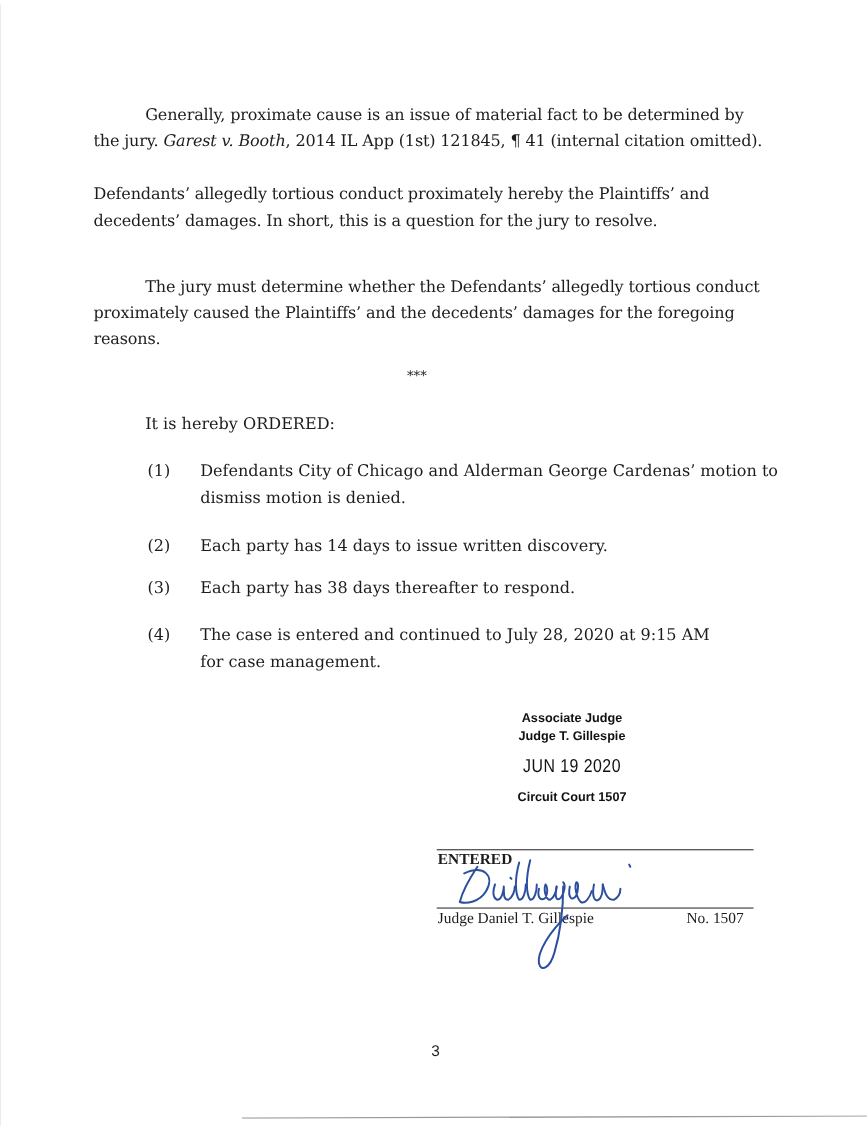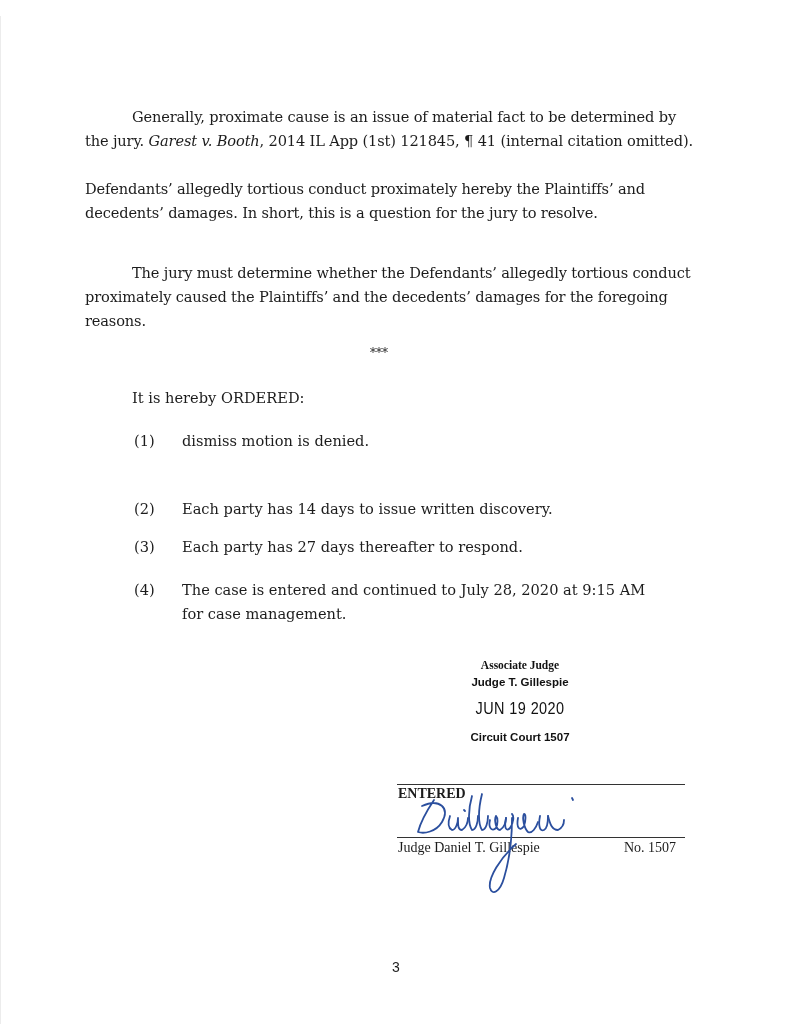--- a/index.html
+++ b/index.html
@@ -1,30 +1,30 @@
 <!DOCTYPE html>
 <html><head>
 <meta charset="utf-8">
 <style>
   html, body { margin: 0; padding: 0; background: #ffffff; }
   body { width: 788px; height: 1024px; position: relative; overflow: hidden;
          font-family: "DejaVu Serif", "Liberation Serif", serif; color: #1c1c1c; }
-  .page { position: absolute; left: 0; top: 16px; width: 788px; height: 792px; }
+  .page { position: absolute; left: 0; top: 4px; width: 788px; height: 792px; }
   .para { position: absolute; left: 85px; width: 620px; font-size: 14.6px; line-height: 24px; letter-spacing: -0.15px; }
   .para .line { display: block; white-space: nowrap; }
   .indent { padding-left: 47px; }
   i { font-style: italic; }
   .stars { position: absolute; left: 370px; top: 330px; font-size: 12px; letter-spacing: 0px; }
   .ordered { position: absolute; left: 132px; top: 370px; font-size: 14.6px; line-height: 24px; }
   .item { position: absolute; left: 134px; font-size: 14.6px; line-height: 24px; }
   .item .num { position: absolute; left: 0; top: 0; }
   .item .txt { position: absolute; left: 48px; top: 0; white-space: nowrap; }
   .stamp { position: absolute; left: 420px; width: 200px; text-align: center;
            font-family: "Liberation Sans", sans-serif; font-weight: bold; color: #111; }
-  .stamp.s1 { top: 643px; font-size: 11.5px; font-family: Liberation Serif, serif; }
+  .stamp.s1 { top: 643px; font-size: 11.5px; }
   .stamp.s2 { top: 660px; font-size: 11.5px; }
   .stamp.s3 { top: 683px; font-size: 17px; font-weight: normal; font-family: "Liberation Sans", sans-serif; letter-spacing: 0.5px; transform: scaleX(0.85); }
   .stamp.s4 { top: 715px; font-size: 11.5px; }
   .rule { position: absolute; left: 397px; width: 288px; height: 1px; background: #333; }
   .entered { position: absolute; left: 398px; top: 770px; font-size: 14px; font-family: "Liberation Serif", serif; font-weight: bold; }
   .judge-name { position: absolute; left: 398px; top: 824px; font-size: 14px; font-family: "Liberation Serif", serif; }
   .judge-no { position: absolute; left: 624px; top: 824px; font-size: 14px; font-family: "Liberation Serif", serif; }
   .signature { position: absolute; left: 412px; top: 772px; width: 200px; height: 110px; }
   .page-number { position: absolute; left: 392px; top: 943px; font-size: 14px; font-family: "Liberation Sans", sans-serif; }
   .scan-edge { position: absolute; left: 220px; top: 1010px; width: 570px; height: 3px; }
@@ -52,30 +52,31 @@
     <span class="line">reasons.</span>
   </div>
 
   <div class="stars">***</div>
 
   <div class="ordered">It is hereby ORDERED:</div>
 
   <div class="item" style="top:413px;">
     <span class="num">(1)</span>
     <span class="txt">
+      <span style="display:block">Defendants City of Chicago and Alderman George Cardenas’ motion to</span>
       <span style="display:block">dismiss motion is denied.</span>
     </span>
   </div>
   <div class="item" style="top:481px;">
     <span class="num">(2)</span>
     <span class="txt">Each party has 14 days to issue written discovery.</span>
   </div>
   <div class="item" style="top:519px;">
     <span class="num">(3)</span>
-    <span class="txt">Each party has 27 days thereafter to respond.</span>
+    <span class="txt">Each party has 38 days thereafter to respond.</span>
   </div>
   <div class="item" style="top:562px;">
     <span class="num">(4)</span>
     <span class="txt">
       <span style="display:block">The case is entered and continued to July 28, 2020 at 9:15 AM</span>
       <span style="display:block">for case management.</span>
     </span>
   </div>
 
   <div class="stamp s1">Associate Judge</div>

